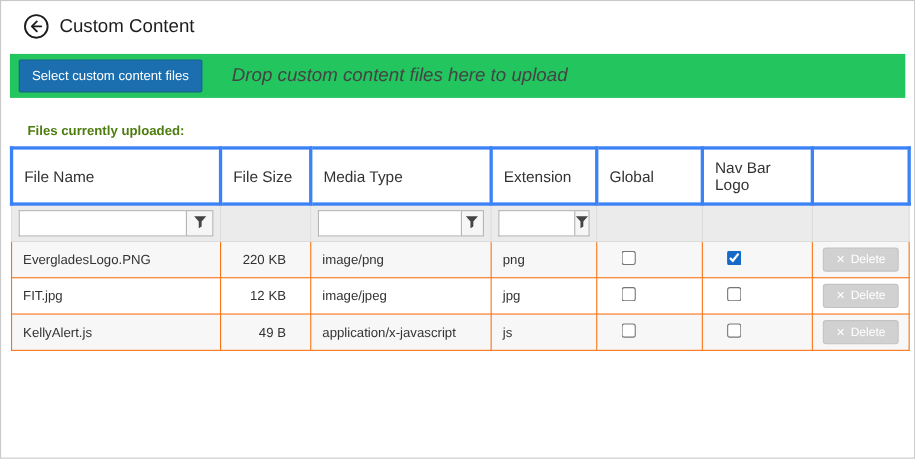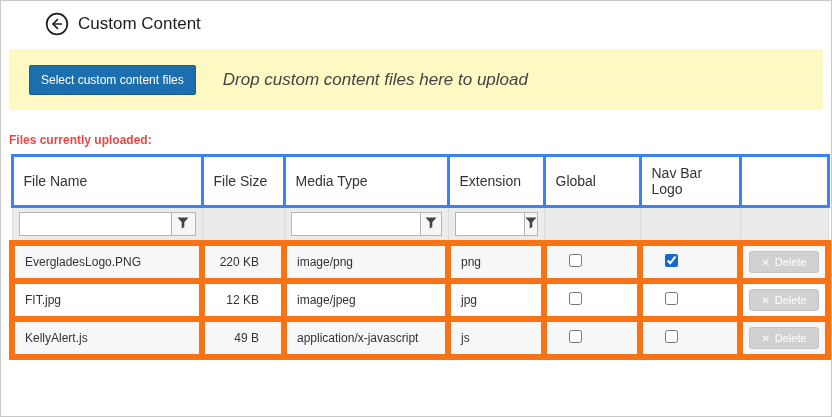--- a/index.html
+++ b/index.html
@@ -9,61 +9,61 @@
     background: #ffffff;
     font-family: "Liberation Sans", sans-serif;
     color: #333;
     border: 1px solid #c9c9c9;
     overflow: hidden;
   }
 
   
   .page-header {
     display: flex; align-items: center; gap: 9px;
-    padding: 11px 0 0 44px;
+    padding: 11px 0 0 20px;
   }
   .back-btn {
     width: 24px; height: 24px; padding: 0; border: none; background: transparent;
     cursor: pointer; display: inline-flex;
   }
   .page-title {
     font-size: 17px; color: #1d1d1d; font-weight: 400;
   }
 
   
   .upload-bar {
     margin: 13px 8px 0 8px;
-    height: 61px;
-    background: #fef9c3;
+    height: 40px;
+    background: #22c55e;
     display: flex; align-items: center;
-    padding-left: 20px;
+    padding-left: 8px;
   }
   .select-files-btn {
     background: #1c6fae;
     color: #fff;
     border: 1px solid #16618f;
     font-size: 12px;
     font-family: "Liberation Sans", sans-serif;
     padding: 7px 11px;
     border-radius: 2px;
     cursor: pointer;
   }
   .drop-hint {
     font-style: italic;
     font-size: 17px;
     color: #444;
     margin-left: 27px;
   }
 
   
   .files-label {
-    margin: 23px 0 7px 8px;
+    margin: 23px 0 7px 24px;
     font-size: 12px;
     font-weight: bold;
-    color: #ef4444;
+    color: #4d7c0f;
   }
 
   
   table.files-table {
     margin: 0 8px;
     width: 816px;
     border-collapse: collapse;
     table-layout: fixed;
     font-size: 12px;
     border: 1px solid #cfcfcf;
@@ -106,21 +106,21 @@
   .filter-btn {
     width: 27px; height: 24px;
     background: #f6f6f6;
     border: 1px solid #b5b5b5;
     display: inline-flex; align-items: center; justify-content: center;
     cursor: pointer; padding: 0;
   }
 
   .files-table tbody.data td {
     padding: 8px 10px;
-    border: 6px solid #f97316;
+    border: 1px solid #f97316;
     height: 29px;
     color: #333;
   }
   .files-table tbody.data tr:nth-child(odd) { background: #f7f7f7; }
   .files-table tbody.data tr:nth-child(even) { background: #ffffff; }
 
   td.size { text-align: right; padding-right: 22px !important; }
   td.chk { padding-left: 22px !important; }
   td.chk input[type="checkbox"] {
     width: 13px; height: 13px;

